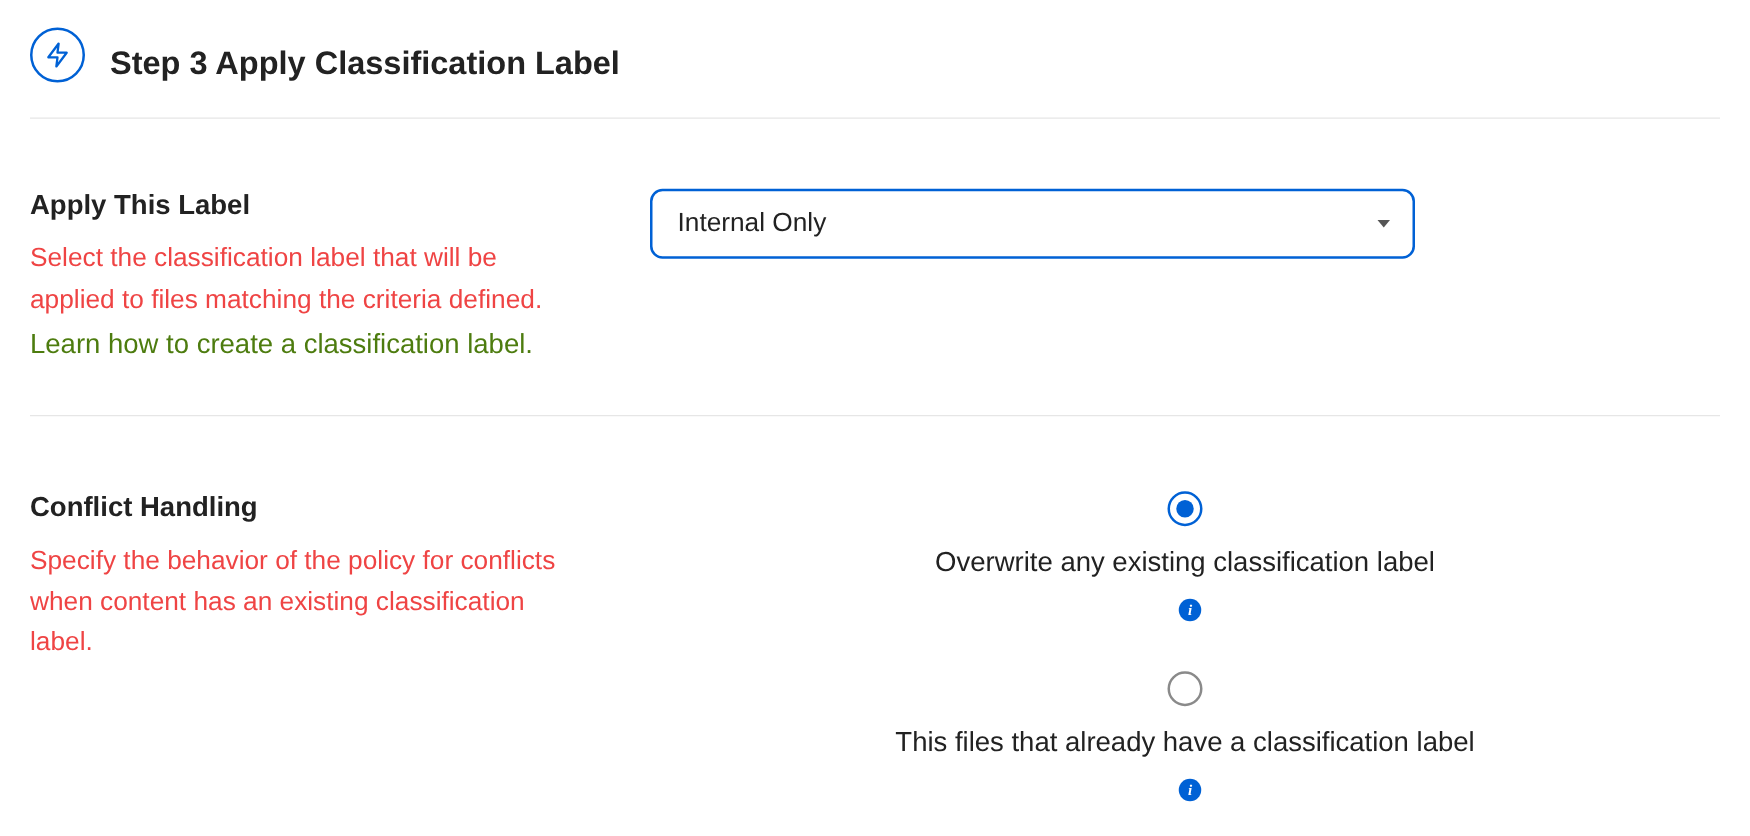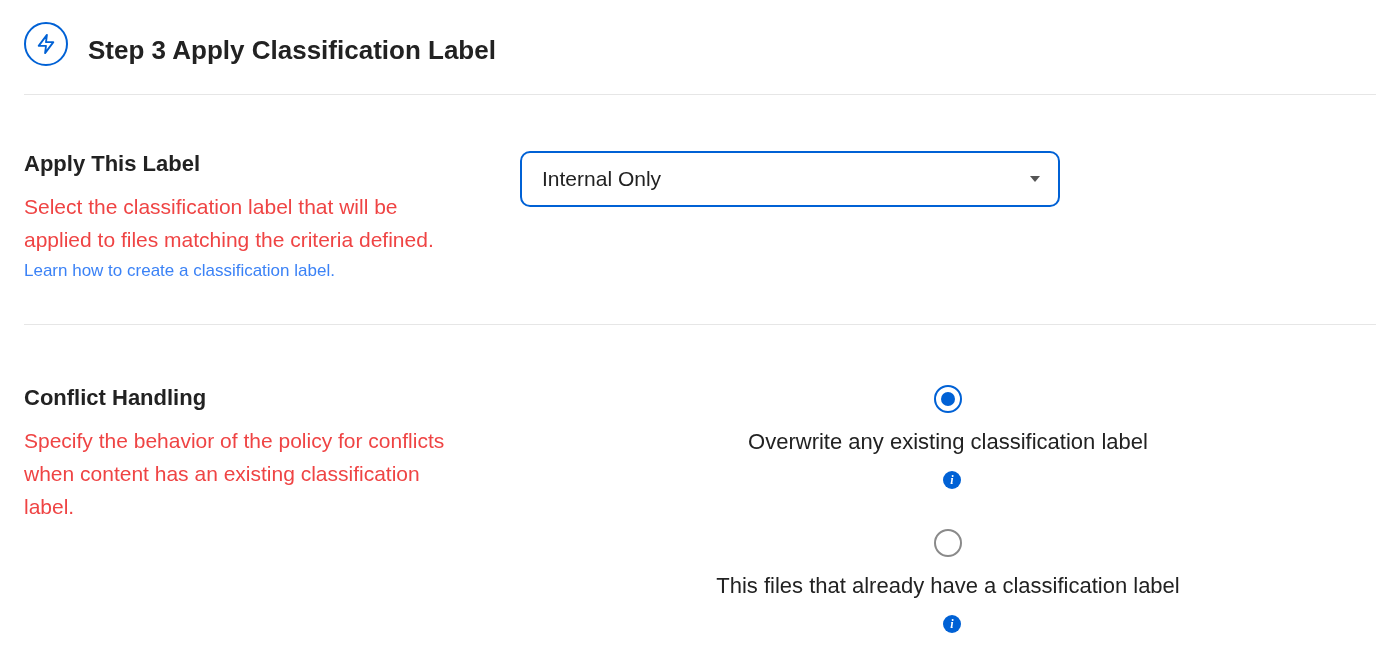--- a/index.html
+++ b/index.html
@@ -64,35 +64,35 @@
     margin: 0 0 14px 0;
   }
   .section-desc {
     font-size: 21px;
     line-height: 1.55;
     color: #ef4444;
     font-weight: 400;
     margin: 0;
   }
   .section-link {
-    font-size: 17px;
-    color: #3b82f6;
+    font-size: 22px;
+    color: #4d7c0f;
     text-decoration: none;
     display: inline-block;
     margin-top: 2px;
     line-height: 1.55;
   }
   .field-label {
     font-size: 21px;
     color: #767676;
     font-weight: 500;
     margin: 0 0 10px 0;
   }
   .dropdown {
-    width: 540px;
+    width: 612px;
     height: 56px;
     border: 2px solid #0061D5;
     border-radius: 10px;
     background: #fff;
     display: flex;
     align-items: center;
     justify-content: space-between;
     padding: 0 18px 1px 20px;
     cursor: pointer;
   }

